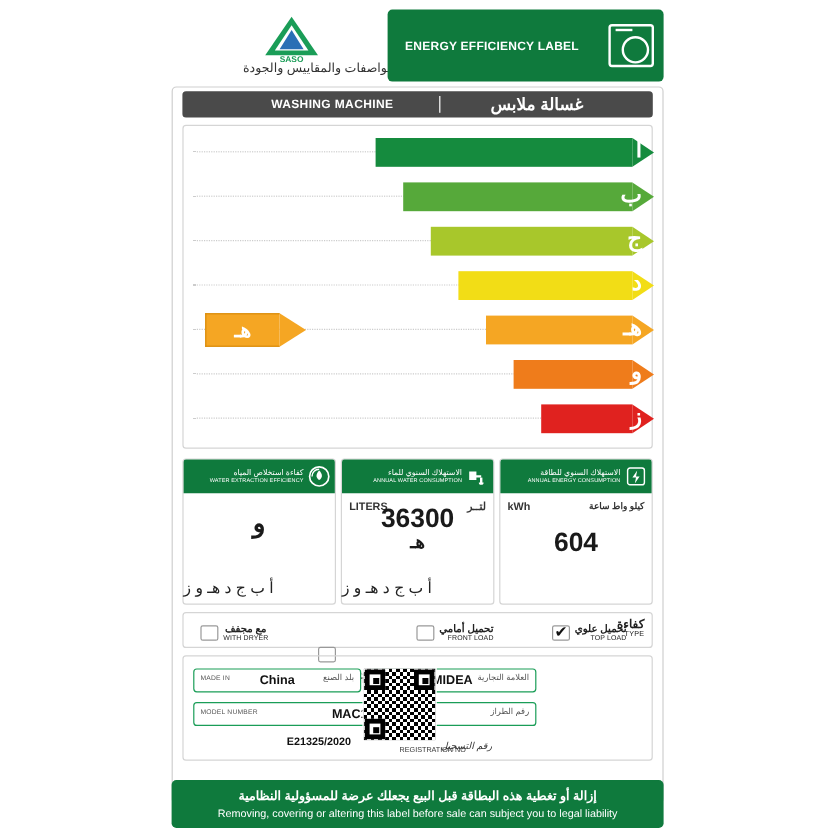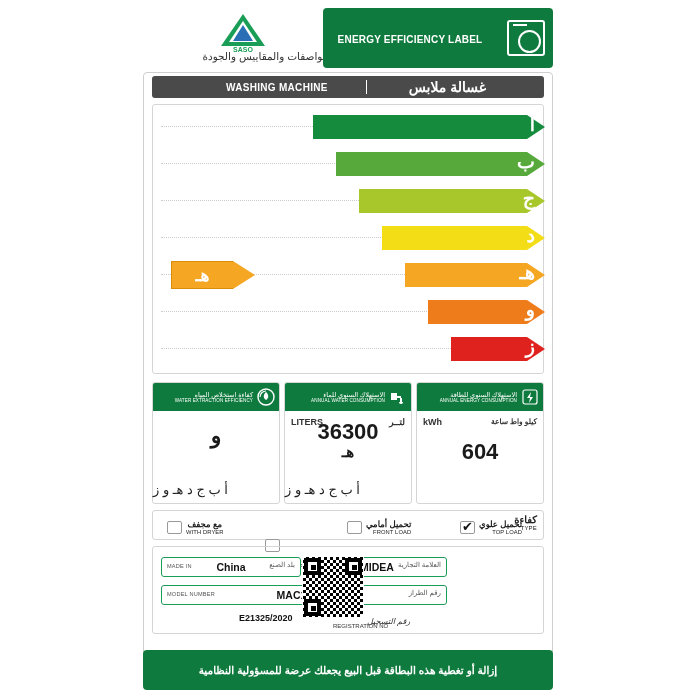--- a/index.html
+++ b/index.html
@@ -543,15 +543,16 @@
 
   <div class="qr">
     <span class="corner" style="left:1px; top:1px;"></span>
     <span class="corner" style="right:1px; top:1px;"></span>
     <span class="corner" style="left:1px; bottom:1px;"></span>
   </div>
 
 
   <div class="footer">
     <div class="f-ar">إزالة أو تغطية هذه البطاقة قبل البيع يجعلك عرضة للمسؤولية النظامية</div>
+    <div class="f-en">Removing, covering or altering this label before sale can subject you to legal liability</div>
   </div>
 
 </div>
 
 </body></html>

